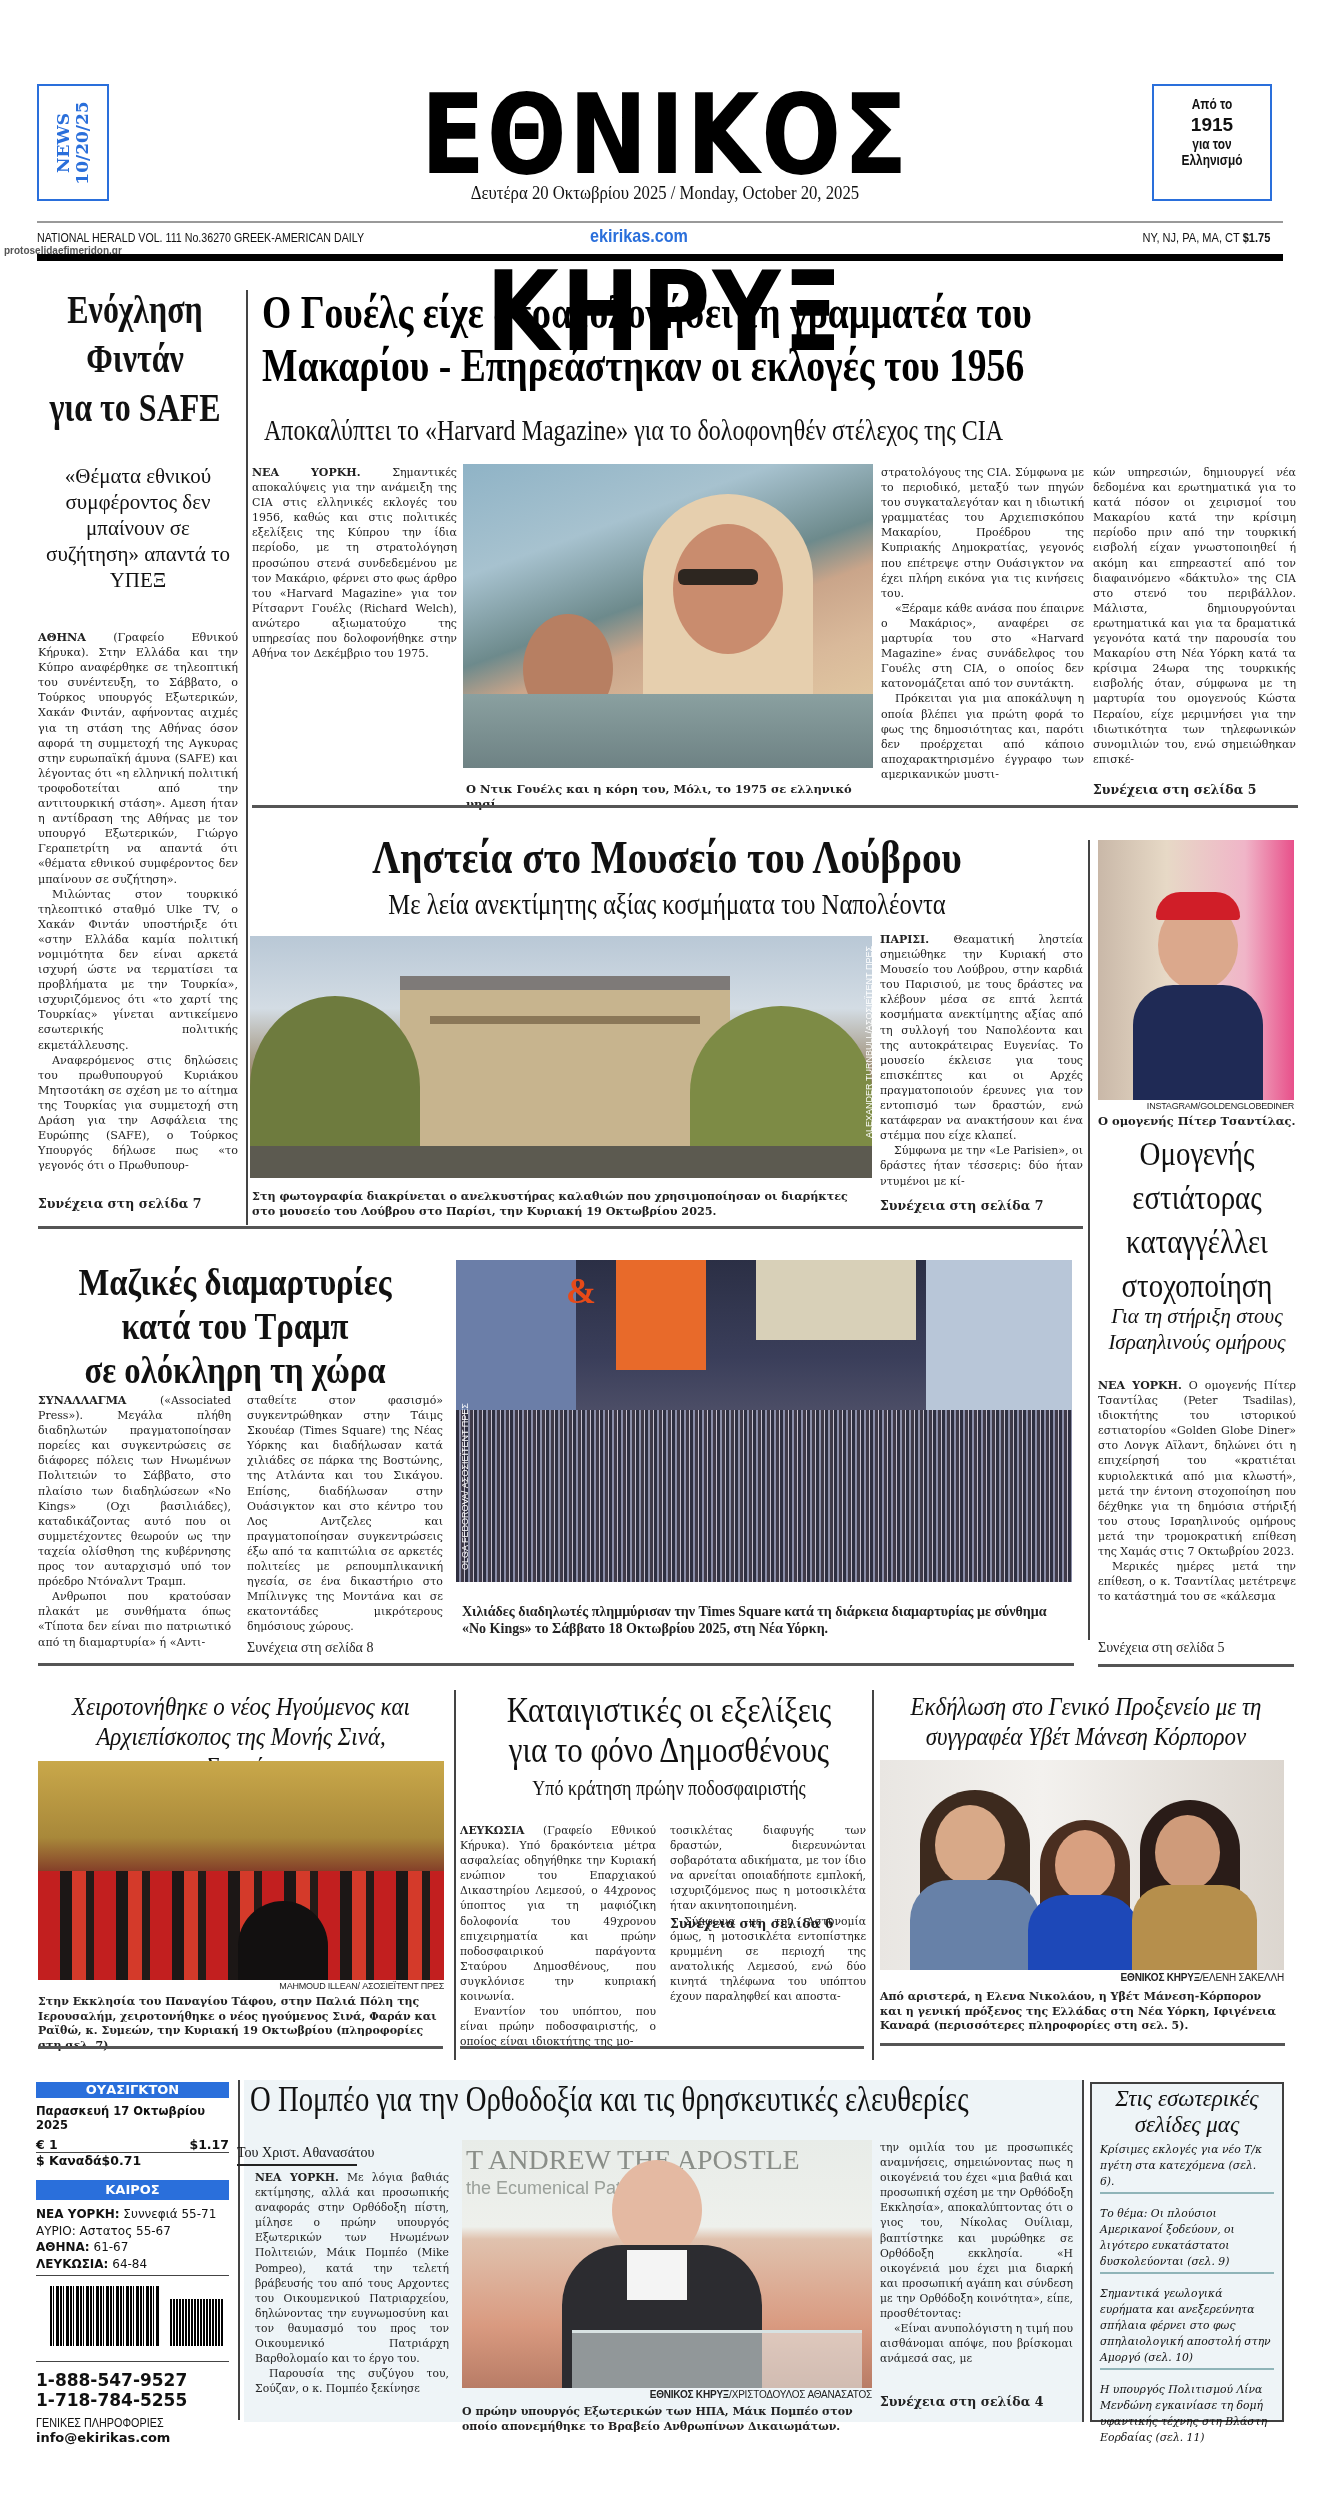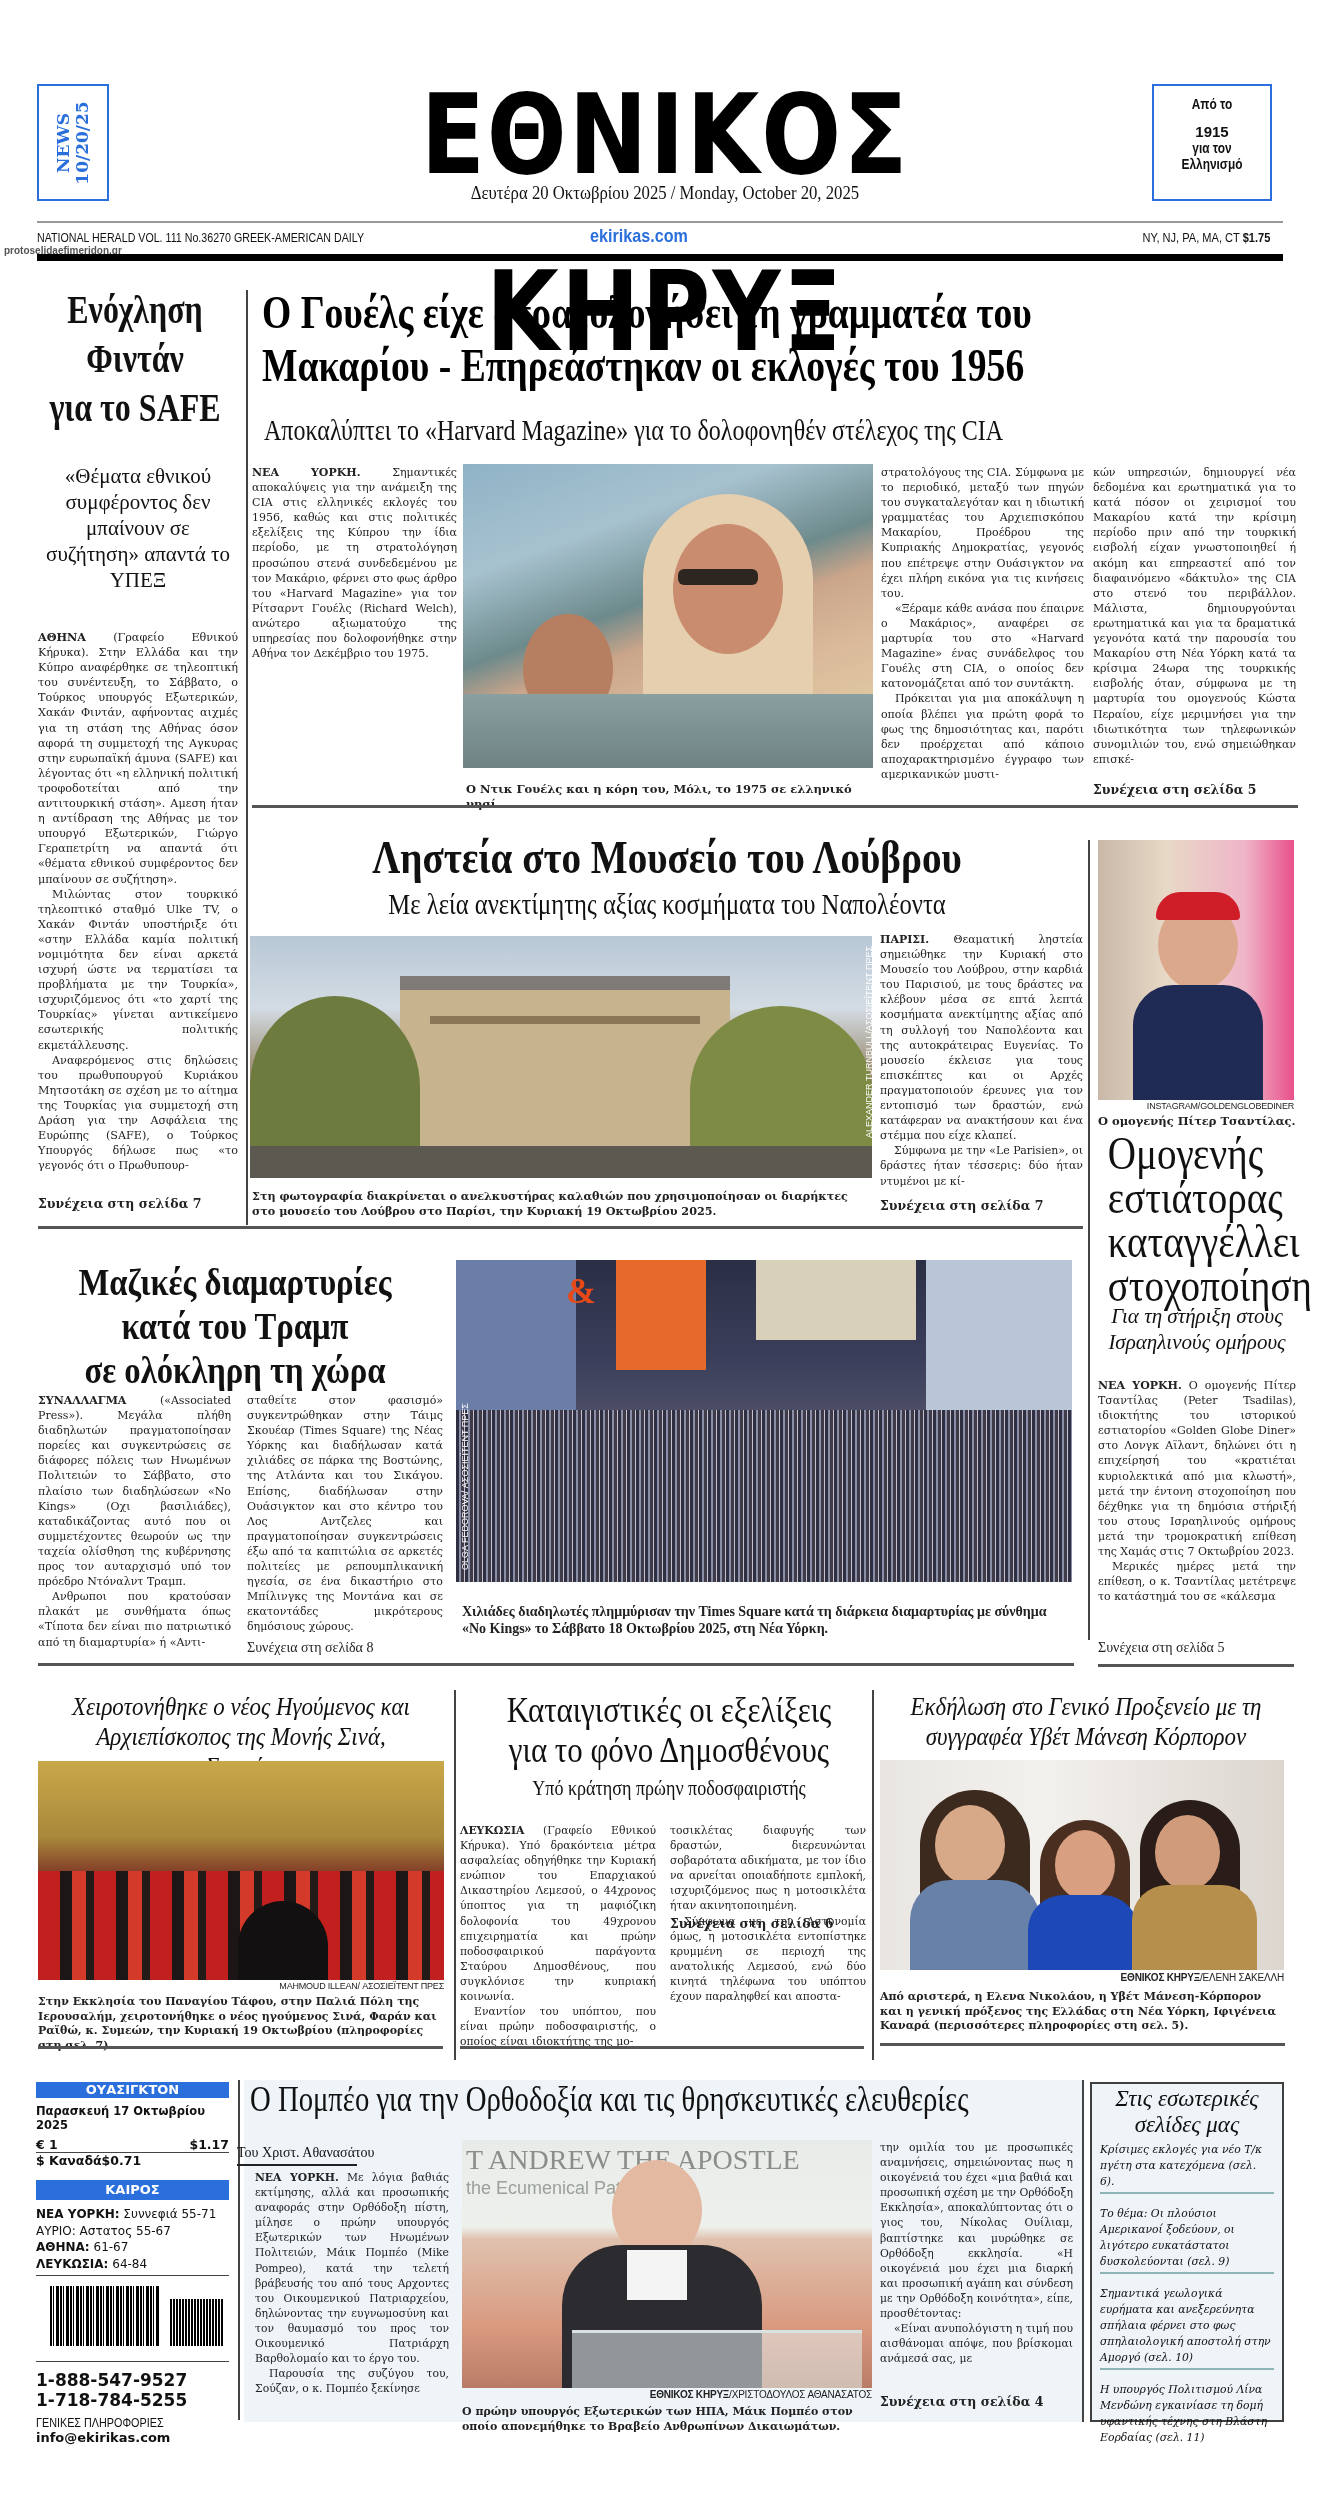--- a/index.html
+++ b/index.html
@@ -25,21 +25,21 @@
     <div>10/20/25</div>
   </div>
 </div>
 
 <div class="abs" style="left:225px;top:60px;width:880px;height:150px;text-align:center;font-family:'DejaVu Sans',sans-serif;font-weight:bold;font-size:94px;line-height:150px;letter-spacing:2px;color:#000;transform:scaleY(1.18);">ΕΘΝΙΚΟΣ ΚΗΡΥΞ</div>
 
 <div class="abs" style="left:225px;top:182px;width:880px;text-align:center;font-family:'Liberation Serif',serif;font-size:19px;color:#111;transform:scaleX(0.88);">Δευτέρα 20 Οκτωβρίου 2025 / Monday, October 20, 2025</div>
 
 <div class="abs" style="left:1152px;top:84px;width:120px;height:117px;border:2px solid #2a6fdb;text-align:center;font-family:'Liberation Sans',sans-serif;padding-top:10px">
   <div style="font-size:14px;font-weight:bold;transform:scaleX(.85)">Από το</div>
-  <div style="font-size:15px;font-weight:bold;margin-top:11px">1915</div>
+  <div style="font-size:19px;font-weight:bold;margin-top:2px">1915</div>
   <div style="font-size:14px;font-weight:bold;transform:scaleX(.85)">για τον</div>
   <div style="font-size:14px;font-weight:bold;transform:scaleX(.85)">Ελληνισμό</div>
 </div>
 
 <div class="abs" style="left:37px;top:221px;width:1246px;height:2px;background:#999"></div>
 <div class="abs" style="left:37px;top:230px;font-family:'Liberation Sans',sans-serif;font-size:13px;transform:scaleX(.82);transform-origin:left;white-space:nowrap">NATIONAL HERALD VOL. 111  No.36270 GREEK-AMERICAN DAILY</div>
 <div class="abs" style="left:590px;top:225px;font-family:'Liberation Sans',sans-serif;font-weight:bold;font-size:19px;color:#2a6fdb;transform:scaleX(.85);transform-origin:left">ekirikas.com</div>
 <div class="abs" style="right:50px;top:230px;font-family:'Liberation Sans',sans-serif;font-size:13px;white-space:nowrap;transform:scaleX(.85);transform-origin:right">
   <span>NY, NJ, PA, MA, CT</span>
   <b>$1.75</b>
@@ -112,21 +112,21 @@
 <div class="hr" style="left:38px;top:1226px;width:1045px"></div>
 <div class="vr" style="left:1088px;top:840px;height:800px"></div>
 
 <div class="photo" style="left:1098px;top:840px;width:196px;height:260px;background:linear-gradient(90deg,#c9b8a8 0%,#e7d9c6 35%,#f0b5c8 75%,#e8508a 100%)">
   <div style="position:absolute;left:60px;top:60px;width:80px;height:90px;border-radius:50%;background:#dba88c"></div>
   <div style="position:absolute;left:58px;top:52px;width:84px;height:28px;border-radius:40px 40px 6px 6px;background:#d01e28"></div>
   <div style="position:absolute;left:35px;top:145px;width:130px;height:115px;border-radius:40px 40px 0 0;background:#1f2a55"></div>
 </div>
 <div class="abs credit" style="left:1098px;top:1101px;width:196px;font-size:9px">INSTAGRAM/GOLDENGLOBEDINER</div>
 <div class="abs cap" style="left:1098px;top:1114px;width:200px">Ο ομογενής Πίτερ Τσαντίλας.</div>
-<div class="abs" style="left:1092px;top:1132px;width:210px;text-align:left;font-family:'Liberation Serif',serif;font-size:46px;line-height:44px;">
+<div class="abs" style="left:1092px;top:1132px;width:210px;text-align:center;font-family:'Liberation Serif',serif;font-size:34px;line-height:44px;">
   <div style="transform:scaleX(.85)">Ομογενής</div>
   <div style="transform:scaleX(.85)">εστιάτορας</div>
   <div style="transform:scaleX(.85)">καταγγέλλει</div>
   <div style="transform:scaleX(.85)">στοχοποίηση</div>
 </div>
 <div class="abs" style="left:1098px;top:1303px;width:198px;text-align:center;font-family:'Liberation Serif',serif;font-style:italic;font-size:21px;line-height:26px">Για τη στήριξη στους Ισραηλινούς ομήρους</div>
 <div class="abs body" style="left:1098px;top:1378px;width:198px;font-size:11px;line-height:15.1px">
   <p class="first"><b>ΝΕΑ ΥΟΡΚΗ.</b> <span>Ο ομογενής Πίτερ Τσαντίλας (Peter Tsadilas), ιδιοκτήτης του ιστορικού εστιατορίου «Golden Globe Diner» στο Λονγκ Αϊλαντ, δηλώνει ότι η επιχείρησή του «κρατιέται κυριολεκτικά από μια κλωστή», μετά την έντονη στοχοποίηση που δέχθηκε για τη δημόσια στήριξή του στους Ισραηλινούς ομήρους μετά την τρομοκρατική επίθεση της Χαμάς στις 7 Οκτωβρίου 2023.</span></p>
   <p>Μερικές ημέρες μετά την επίθεση, ο κ. Τσαντίλας μετέτρεψε το κατάστημά του σε «κάλεσμα</p>
 </div>

